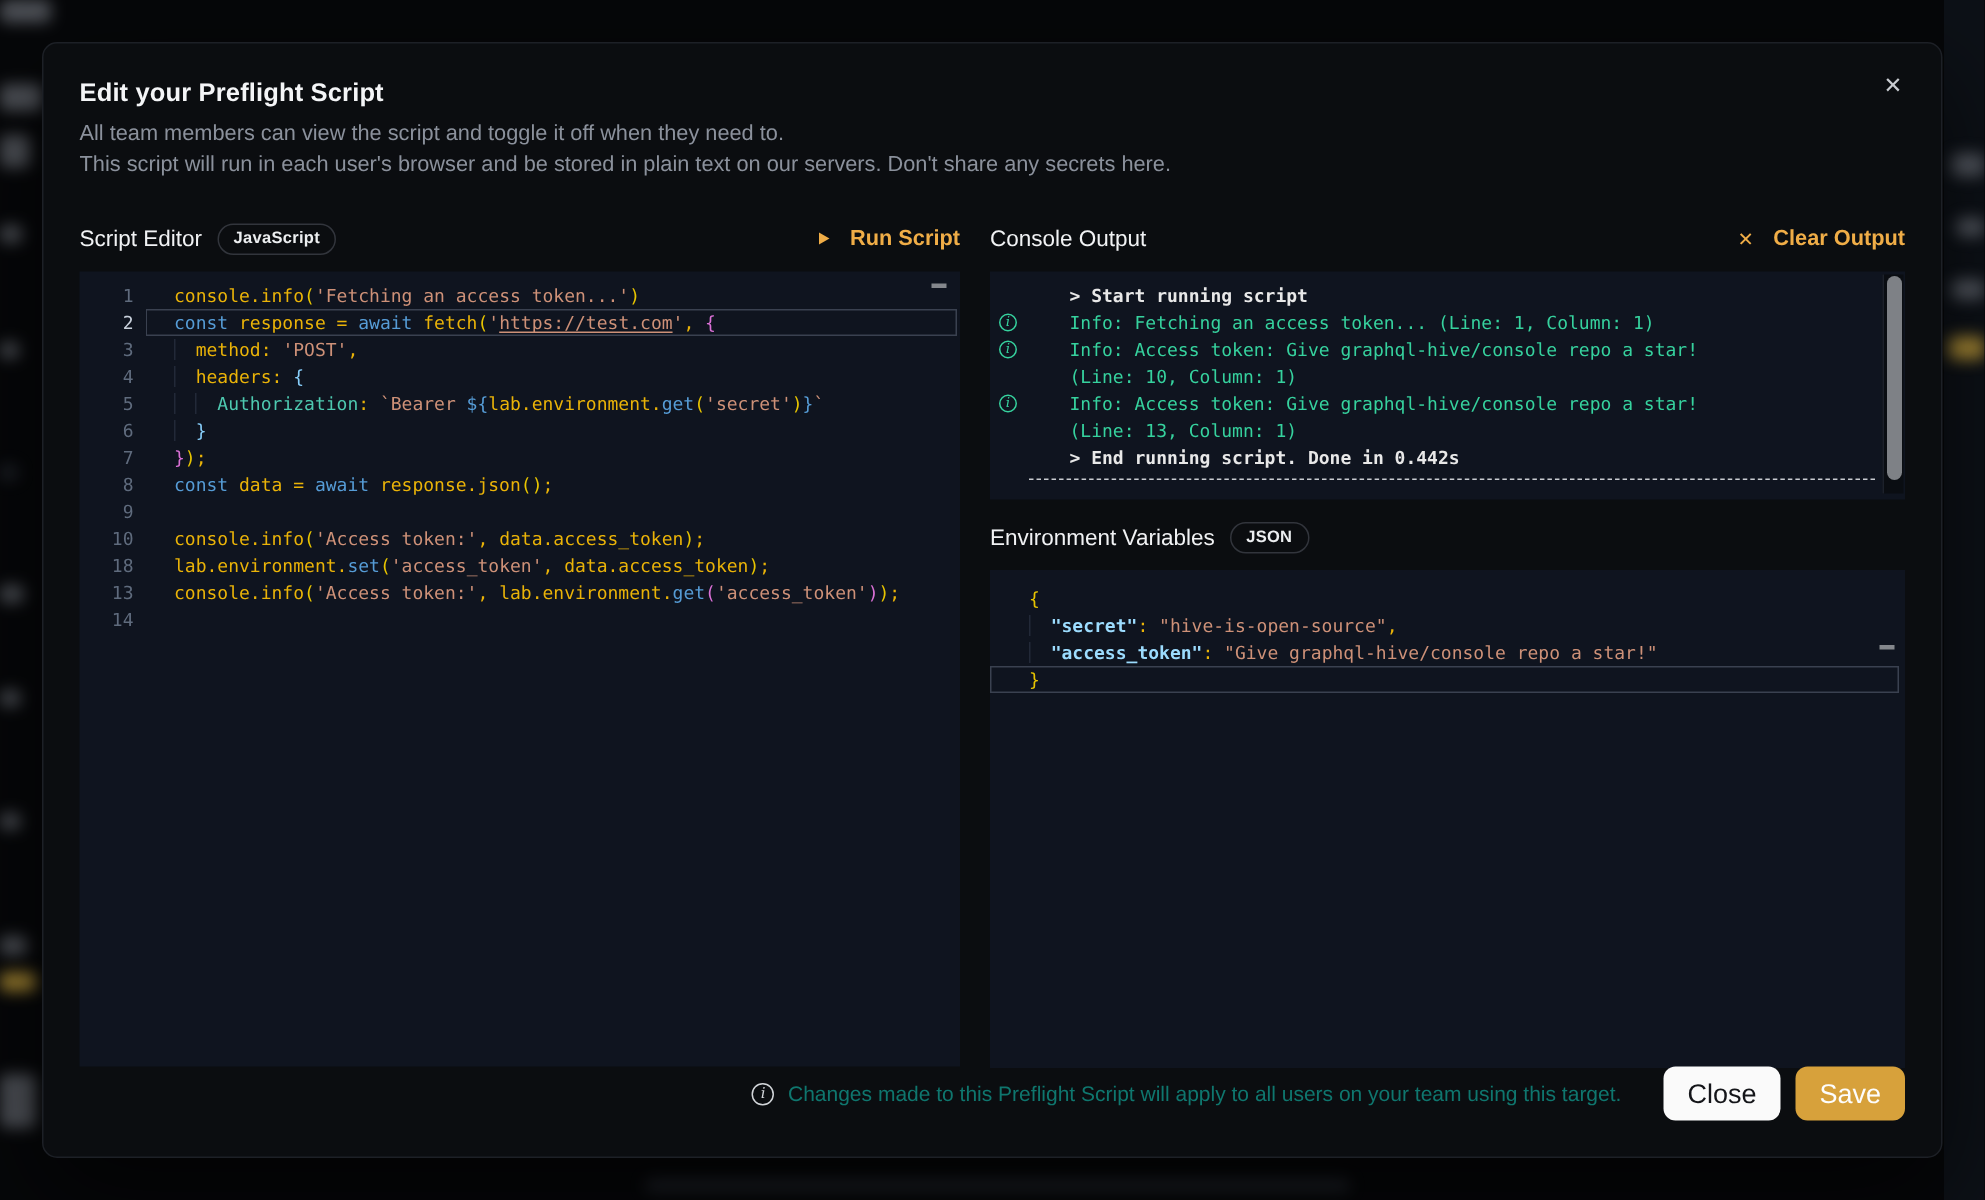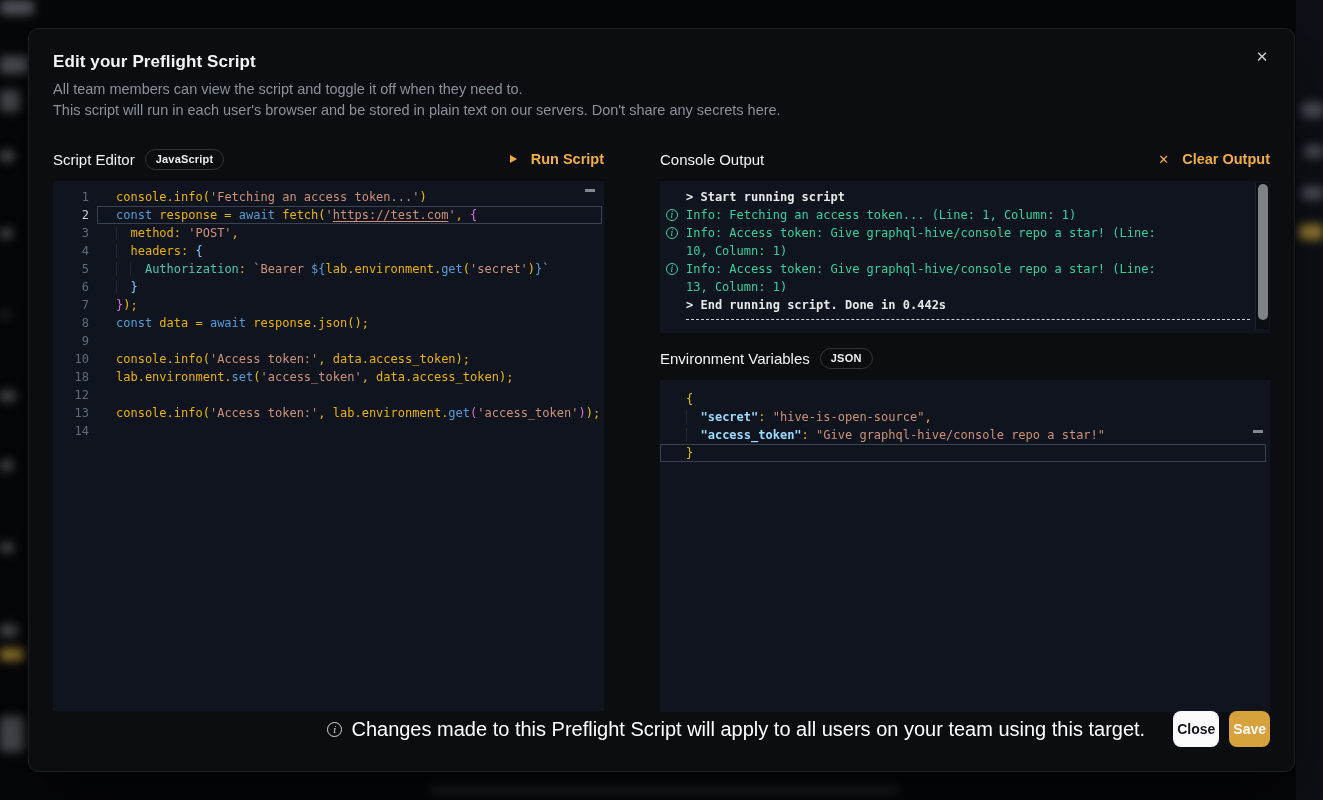--- a/index.html
+++ b/index.html
@@ -18,21 +18,21 @@
     background:#0b0d10; border:1px solid #1d2026; border-radius:10px;
     box-shadow:0 24px 70px rgba(0,0,0,.65); padding:23px 24px 24px 24px; }
   .modal-title { font-size:17px; font-weight:700; color:#f4f5f7; letter-spacing:.1px; }
   .modal-desc { margin-top:7px; font-size:14.5px; line-height:21px; color:#8b919c; }
   .close-x { position:absolute; top:16px; right:20px; width:24px; height:24px; display:flex;
     align-items:center; justify-content:center; color:#c9ccd1; font-size:15px; cursor:pointer; }
 
   
   .cols { display:flex; gap:20px; margin-top:26px; }
   .col-left { width:590px; }
-  .col-right { width:610px;margin-left:36px; }
+  .col-right { width:610px; }
   .sec-head { display:flex; align-items:center; height:24px; margin-bottom:10px; }
   .sec-title { font-size:15px; font-weight:400; color:#f1f2f4; }
   .pill { margin-left:10px; border:1px solid #32353c; border-radius:999px; padding:3px 10px 4px;
     font-size:11px; font-weight:700; color:#eceef0; letter-spacing:.2px; }
   .spacer { flex:1; }
   .accent-btn { display:flex; align-items:center; gap:13px; color:#f0ad47; font-size:14.5px;
     font-weight:600; cursor:pointer; }
   .accent-btn svg { display:block; }
   .x-glyph { font-size:13px; font-weight:400; color:#f0ad47; }
 
@@ -59,21 +59,21 @@
   .tk-prop { color:#4ec9b0; }
   .tk-b1 { color:#e7c400; }
   .tk-b2 { color:#da70d6; }
   .tk-b3 { color:#87cefa; }
   .tk-jkey { color:#9cdcfe; font-weight:700; }
   .tk-ind { box-shadow:inset 1px 0 0 #222938; }
 
   .ov-dash { position:absolute; width:10px; height:3px; background:#84878c; }
 
   
-  .console-row { display:flex; padding-left:4px; padding-right:88px; }
+  .console-row { display:flex; padding-left:4px; padding-right:88px;gap:27px; }
   .console-icon-cell { width:16px; flex:none; display:flex; justify-content:center; padding-top:3px; }
   .info-icon { width:12px; height:12px; border:1px solid #36d29e; border-radius:50%;
     color:#36d29e; font-size:9px; line-height:10px; text-align:center;
     font-family:"DejaVu Serif", serif; font-style:italic; }
   .console-text { margin-left:6px; width:568px; white-space:pre-wrap; word-break:break-word;
     color:#e8e8e8; font-weight:600; }
   .console-text.info { color:#36d29e; font-weight:500; }
   .console-sep { border-top:1px dashed #c9ccd1; margin:5px 20px 0 26px; height:1px; }
 
   .v-scroll { position:absolute; right:1px; top:2px; bottom:4px; width:14px;
@@ -82,23 +82,23 @@
     background:#7e8186; border-radius:5px; }
 
   .env-head { margin-top:13px; }
 
   
   .footer { position:absolute; left:24px; right:24px; bottom:24px; display:flex;
     align-items:center; justify-content:flex-end; }
   .note-icon { width:15px; height:15px; border:1px solid #d2d5d9; border-radius:50%;
     color:#d2d5d9; font-size:10px; line-height:13px; text-align:center; flex:none;
     font-family:"DejaVu Serif", serif; font-style:italic; }
-  .note-text { margin-left:9px; font-size:20px; color:#ffffff; }
-  .btn { height:36px; border:none; border-radius:8px; padding:0 4px; font-size:14px;
-    font-weight:700; font-family:"Liberation Sans", sans-serif; cursor:pointer; }
+  .note-text { margin-left:9px; font-size:14px; color:#0f766e; }
+  .btn { height:36px; border:none; border-radius:8px; padding:0 16px; font-size:18px;
+    font-weight:400; font-family:"Liberation Sans", sans-serif; cursor:pointer; }
   .btn-close { margin-left:28px; background:#fafafa; color:#141519; }
   .btn-save { margin-left:10px; background:#d7a13b; color:#fdfdfd; }
 </style>
 </head>
 <body>
 
 <div>
   <div class="bg-col"></div>
   <div class="blob gray" style="left:0;top:0;width:34px;height:15px"></div>
   <div class="blob gray" style="left:0;top:56px;width:28px;height:18px"></div>
@@ -182,24 +182,20 @@
           </div>
           <div class="code-row">
             <span class="gut">10</span>
             <span class="line-content"><span class="tk-fg">console.info</span><span class="tk-b1">(</span><span class="tk-str">'Access token:'</span><span class="tk-fg">, data.access_token</span><span class="tk-b1">)</span><span class="tk-fg">;</span></span>
           </div>
           <div class="code-row">
             <span class="gut">18</span>
             <span class="line-content"><span class="tk-fg">lab.environment.</span><span class="tk-kw">set</span><span class="tk-b1">(</span><span class="tk-str">'access_token'</span><span class="tk-fg">, data.access_token</span><span class="tk-b1">)</span><span class="tk-fg">;</span></span>
           </div>
           <div class="code-row">
-            <span class="gut">12</span>
-            <span class="line-content"></span>
-          </div>
-          <div class="code-row">
             <span class="gut">13</span>
             <span class="line-content"><span class="tk-fg">console.info</span><span class="tk-b1">(</span><span class="tk-str">'Access token:'</span><span class="tk-fg">, lab.environment.</span><span class="tk-kw">get</span><span class="tk-b2">(</span><span class="tk-str">'access_token'</span><span class="tk-b2">)</span><span class="tk-b1">)</span><span class="tk-fg">;</span></span>
           </div>
           <div class="code-row">
             <span class="gut">14</span>
             <span class="line-content"></span>
           </div>
         </div>
     </div>
 

